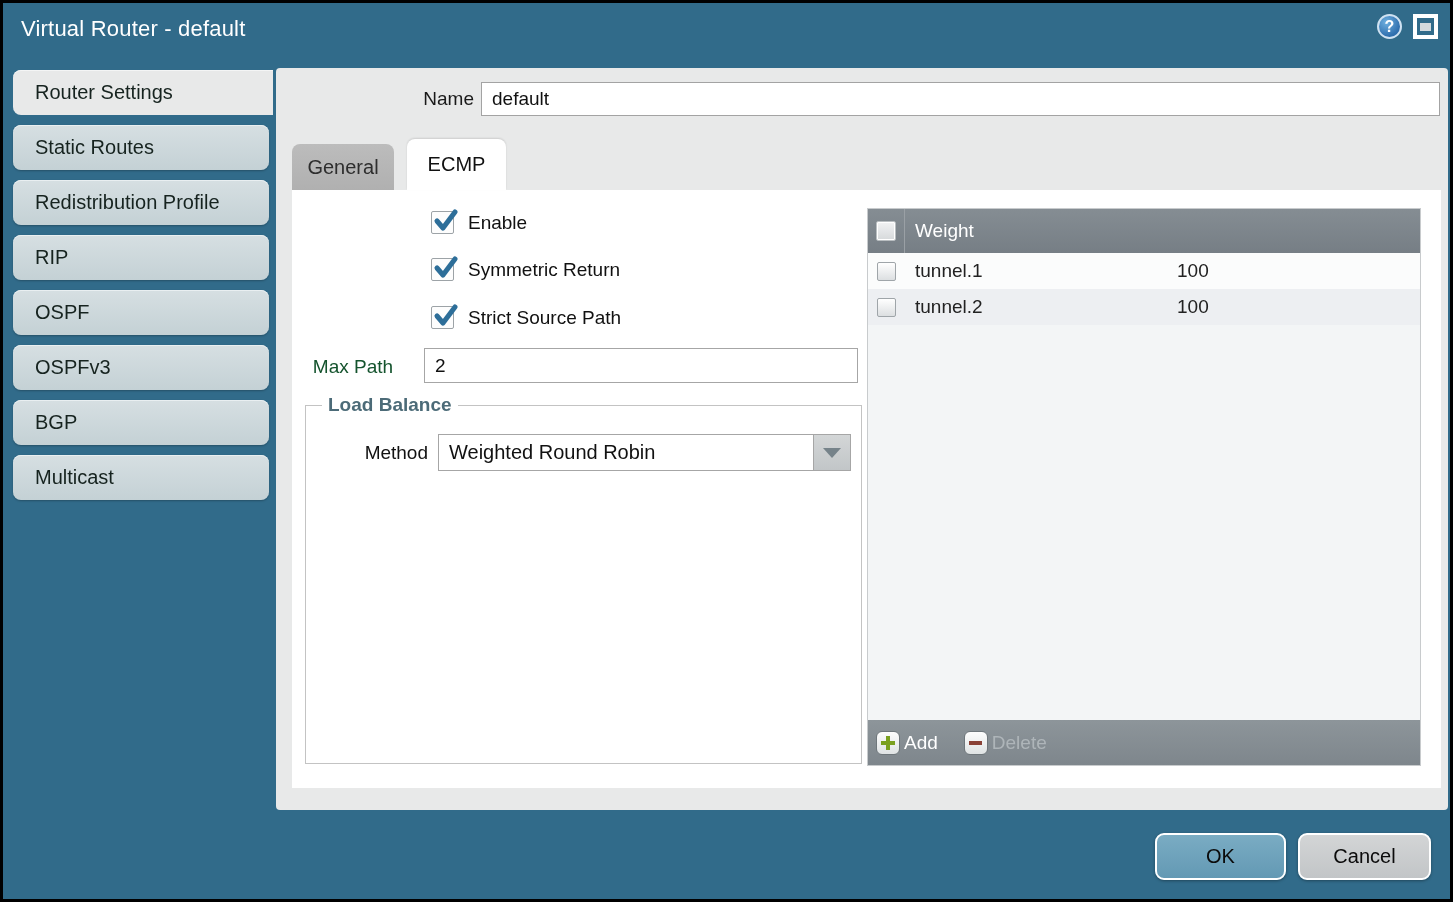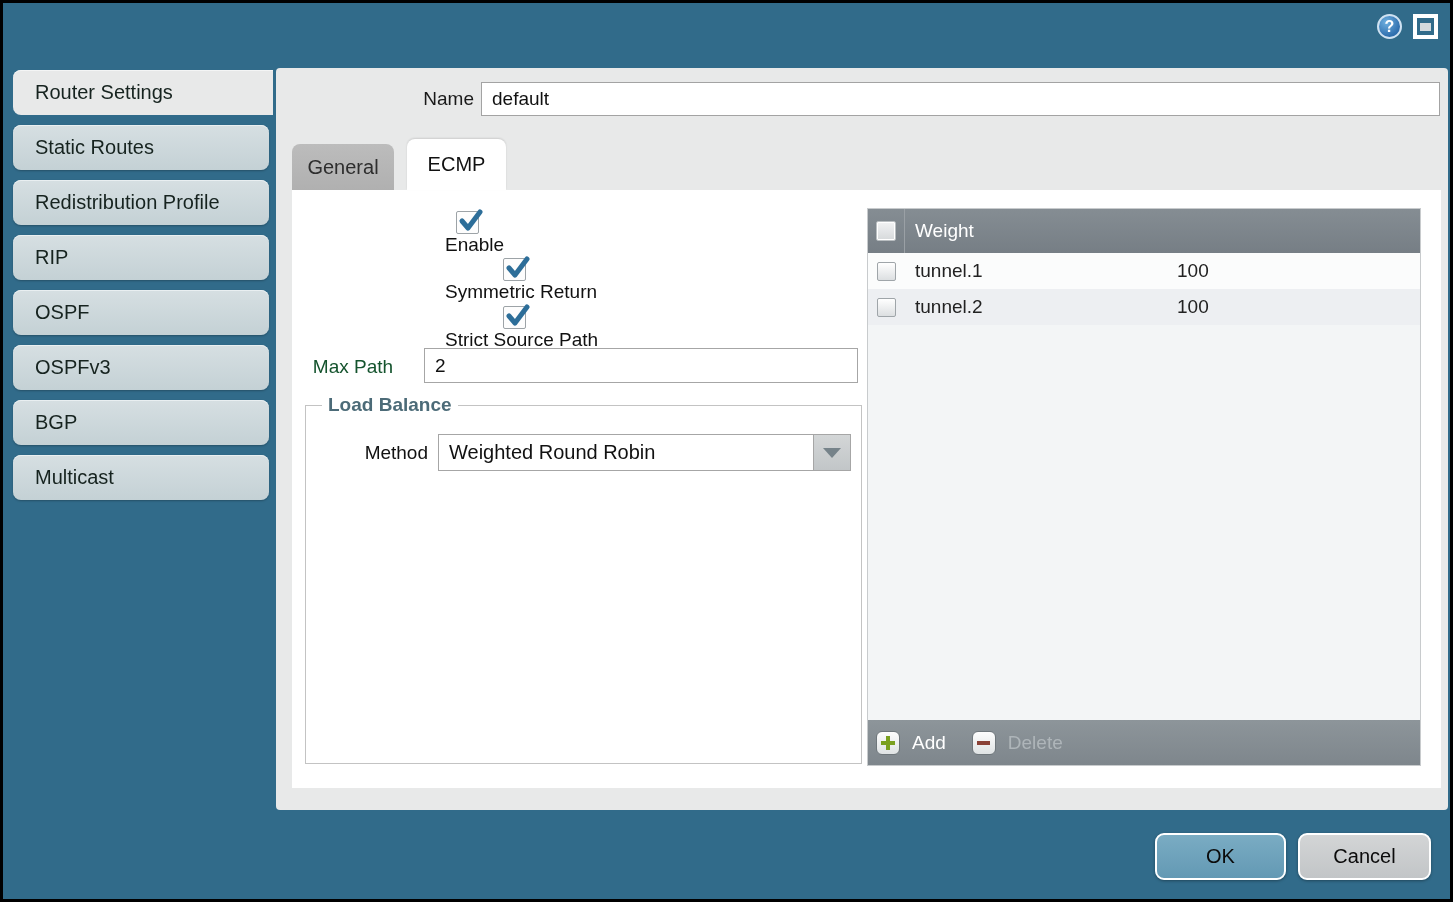--- a/index.html
+++ b/index.html
@@ -75,21 +75,21 @@
     box-shadow:0 -1px 2px rgba(0,0,0,0.12);
   }
 
   
   .content {
     position:absolute; left:16px; top:122px; width:1149px; height:598px;
     background:#fff; z-index:1;
   }
 
   
-  .cb-row { position:absolute; left:139px; display:flex; align-items:center;flex-direction:column; }
+  .cb-row { position:absolute; left:139px; display:flex; align-items:center; }
   .cb-row.r0 { top:21px; } .cb-row.r1 { top:68px; } .cb-row.r2 { top:116px; }
   .checkbox {
     position:relative; width:23px; height:23px; background:#fdfdfd;
     border:1px solid #9da3a7; border-radius:2px; cursor:pointer; flex:0 0 auto;
   }
   .checkbox svg { position:absolute; left:1px; top:-3px; overflow:visible; }
   .cb-label { margin-left:14px; font-size:19px; color:#111; }
 
   
   .maxpath-label {
@@ -158,21 +158,21 @@
   .t-row .col-w  { flex:1; padding-left:10px; }
   .row-cb {
     width:19px; height:19px; background:linear-gradient(#ffffff,#dcdfe1);
     border:1px solid #9fa5a9; border-radius:2px; cursor:pointer;
   }
   .t-body-fill { flex:1; }
   .t-footer {
     flex:0 0 45px; background:linear-gradient(#8d959a,#7e868c);
     display:flex; align-items:center; padding-left:8px; gap:26px;
   }
-  .t-btn { display:flex; align-items:center; gap:12px; cursor:pointer; }
+  .t-btn { display:flex; align-items:center; gap:4px; cursor:pointer; }
   .t-btn .label { font-size:19px; color:#fff; }
   .t-btn.disabled .label { color:#aeb5b9; cursor:default; }
   .mini-icon {
     width:24px; height:24px; border-radius:6px; border:1px solid #6f777c;
     background:linear-gradient(#fdfdfd,#dfe3e4);
     display:flex; align-items:center; justify-content:center;
   }
   .plus-glyph { position:relative; width:14px; height:14px; }
   .plus-glyph::before, .plus-glyph::after {
     content:""; position:absolute; background:#7ba120;
@@ -190,20 +190,21 @@
   }
   .btn-ok { left:1152px; top:830px; width:131px; background:linear-gradient(#7aacc3,#6399b4); }
   .btn-cancel { left:1295px; top:830px; width:133px; background:linear-gradient(#d3d5d6,#c2c5c7); }
 </style>
 </head>
 <body>
 
 <div class="screen">
 
   <div class="titlebar">
+    <div class="title">Virtual Router - default</div>
     <div class="help-icon">
         <span>?</span>
       </div>
     <div class="win-icon">
         <div class="inner"></div>
       </div>
   </div>
 
   <div class="sidebar">
     <div class="side-tab active">

